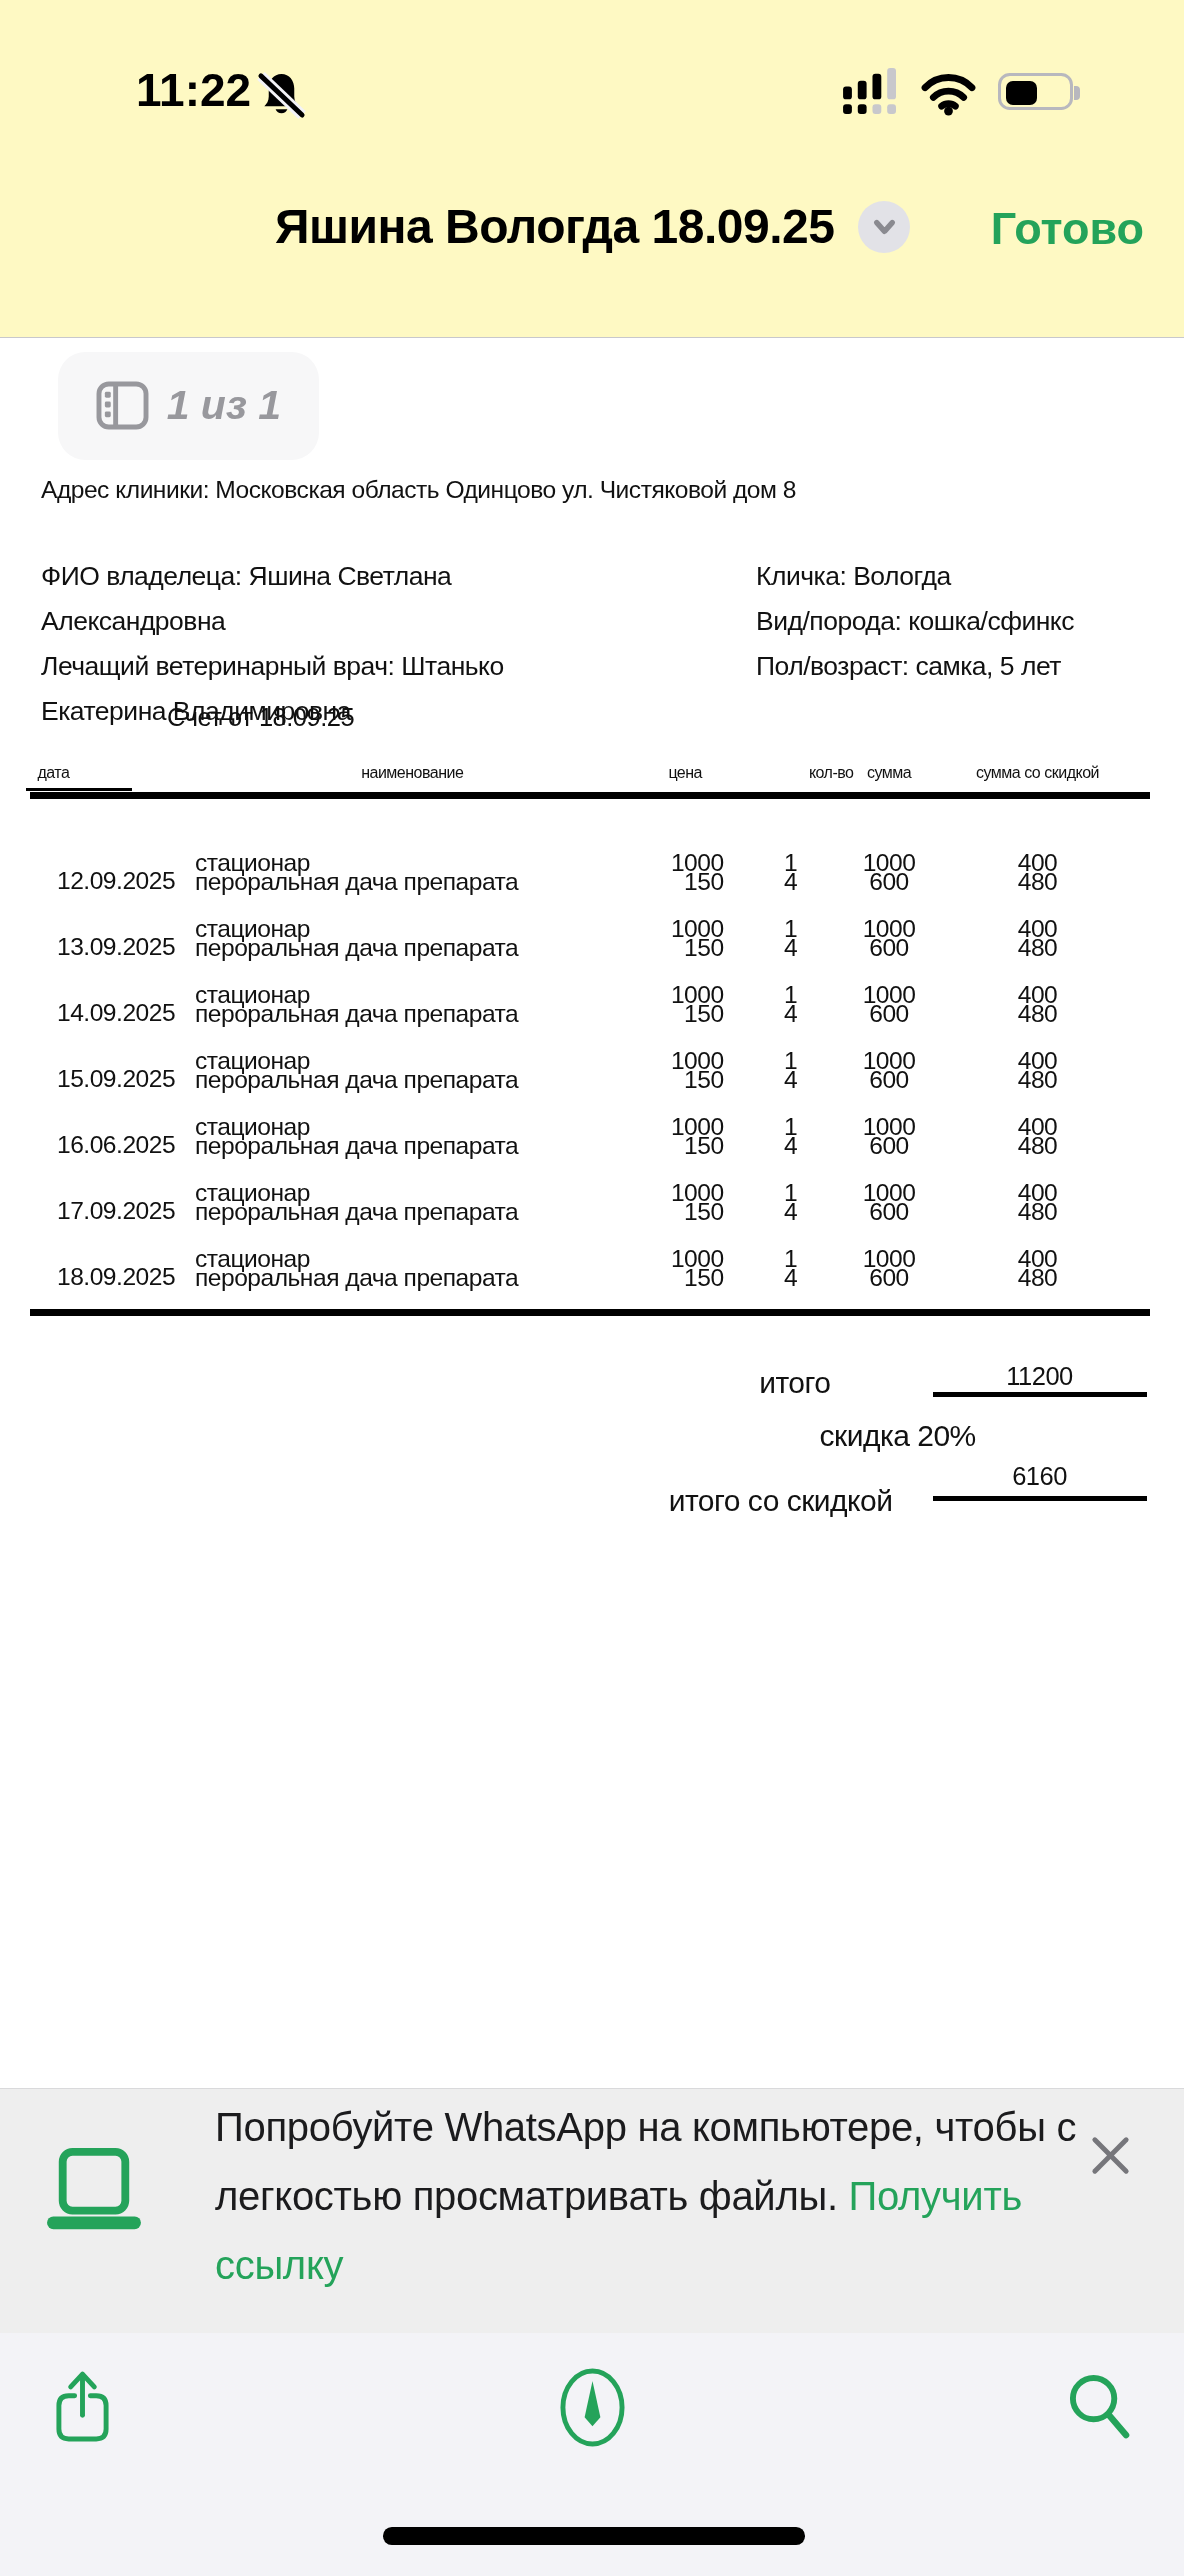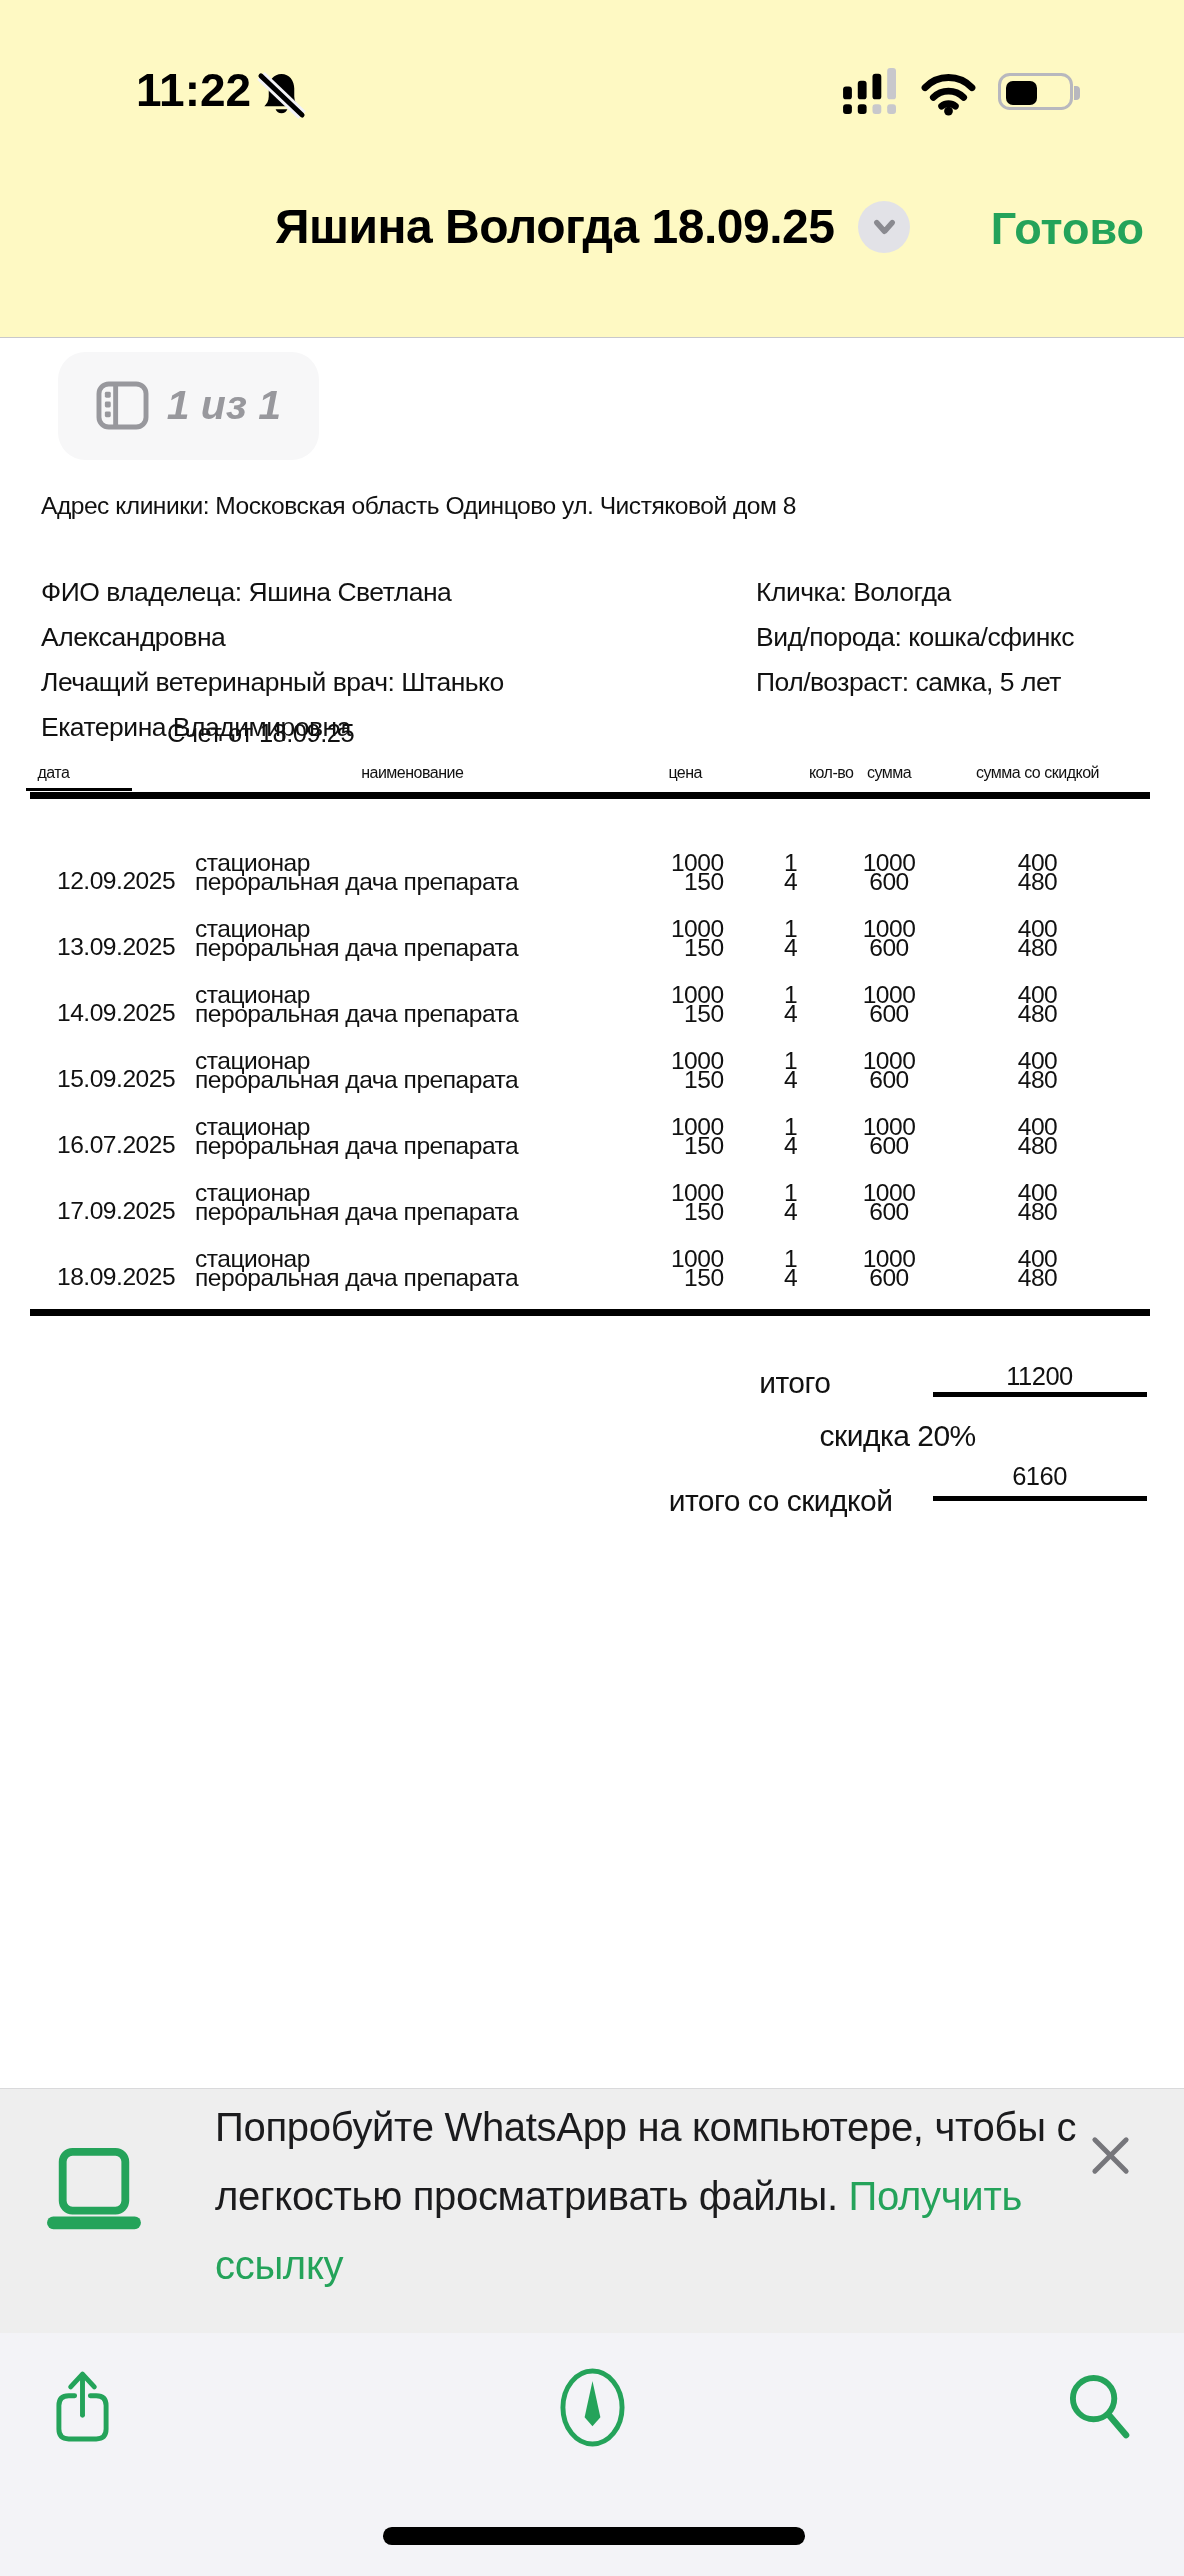--- a/index.html
+++ b/index.html
@@ -21,21 +21,21 @@
   .nav-bar { position:absolute; left:0; top:138px; width:1185px; height:200px; border-bottom:1px solid #C8C8CC; }
   .title-group { position:absolute; left:0; right:0; top:61px; display:flex; justify-content:center; align-items:center; gap:23.6px; }
   .doc-title { font-size:48px; font-weight:600; color:#000; letter-spacing:-0.5px; }
   .chev-badge { width:52px; height:52px; border-radius:50%; background:#E2E2E7; display:flex; align-items:center; justify-content:center; }
   .done-btn { position:absolute; right:41px; top:65px; font-size:45px; font-weight:600; color:var(--accent); }
 
   
   .document { position:absolute; left:0; top:338px; width:1185px; height:1750px; background:#FFFFFF; color:#111; }
   .page-pill { position:absolute; left:58px; top:13.8px; width:261px; height:108px; background:#F7F7F8; border-radius:27.5px; display:flex; align-items:center; justify-content:center; gap:17.7px; }
   .page-pill .pi-label { font-size:41px; font-weight:600; color:#98989D; letter-spacing:0;font-style:italic; }
-  .doc-text { letter-spacing:-0.5px;margin-top:16px; }
+  .doc-text { letter-spacing:-0.5px; }
   .address { position:absolute; left:41px; top:138px; font-size:24.6px; }
   .info-left { position:absolute; left:41px; top:216px; width:580px; font-size:26.5px; line-height:45px; }
   .info-right { position:absolute; left:756px; top:216px; width:413px; font-size:26.5px; line-height:45px; }
   .invoice-title { position:absolute; left:167px; top:365px; font-size:25.5px; }
 
   .inv-table { position:absolute; left:29.5px; top:417px; width:1120px; font-size:16px; letter-spacing:-0.5px; }
   .t-grid { display:grid; grid-template-columns:136px 464px 98px 126px 71px 226px; align-items:center; }
   .t-head { height:35px; }
   .t-head .hc { line-height:29.5px; }
   .h-date { padding-left:7.9px; position:relative; }
@@ -239,21 +239,21 @@
         <div class="t-grid t-row">
           <span class="c-date"></span>
           <span class="c-name">пероральная дача препарата</span>
           <span class="c-price">150</span>
           <span class="c-qty">4</span>
           <span class="c-sum">600</span>
           <span class="c-disc">480</span>
         </div>
 
         <div class="t-grid t-row">
-          <span class="c-date">16.07.2025</span>
+          <span class="c-date">16.06.2025</span>
           <span class="c-name">стационар</span>
           <span class="c-price">1000</span>
           <span class="c-qty">1</span>
           <span class="c-sum">1000</span>
           <span class="c-disc">400</span>
         </div>
 
         <div class="t-grid t-row">
           <span class="c-date"></span>
           <span class="c-name">пероральная дача препарата</span>

